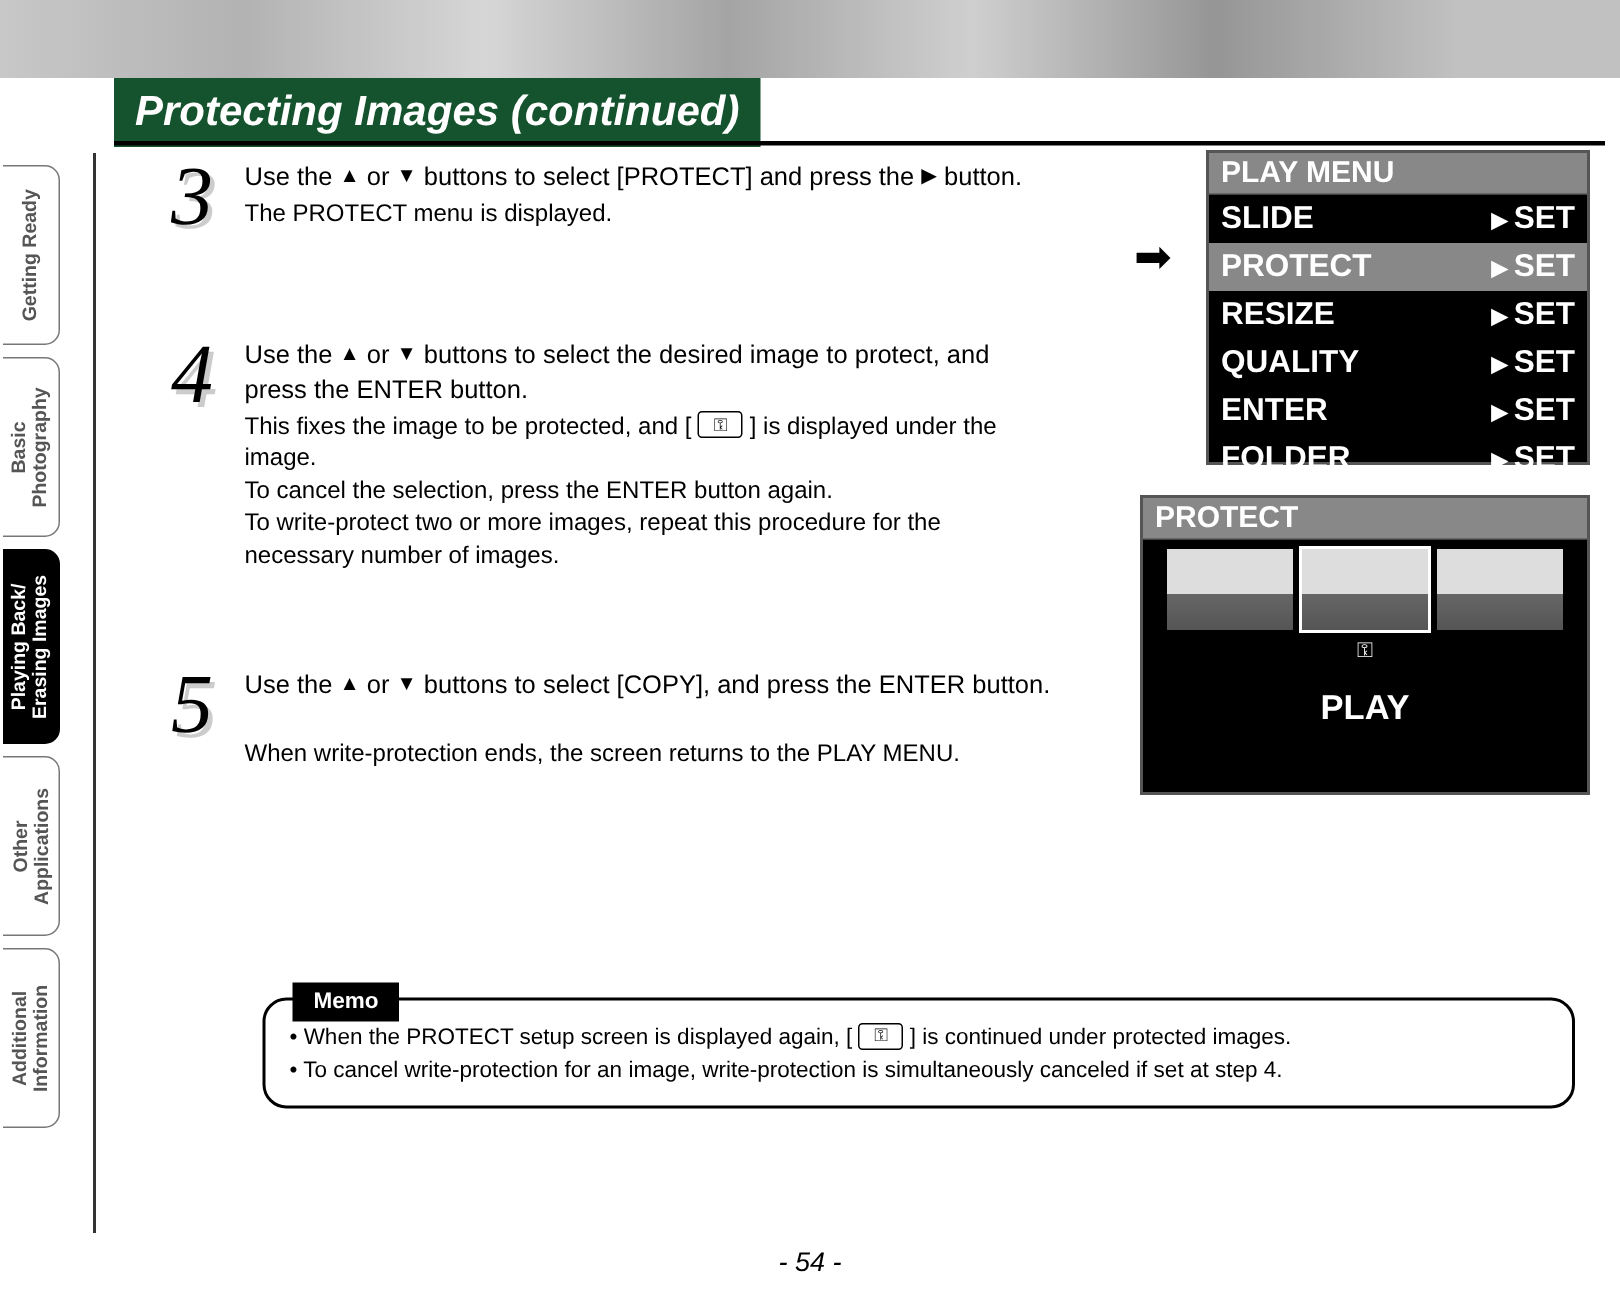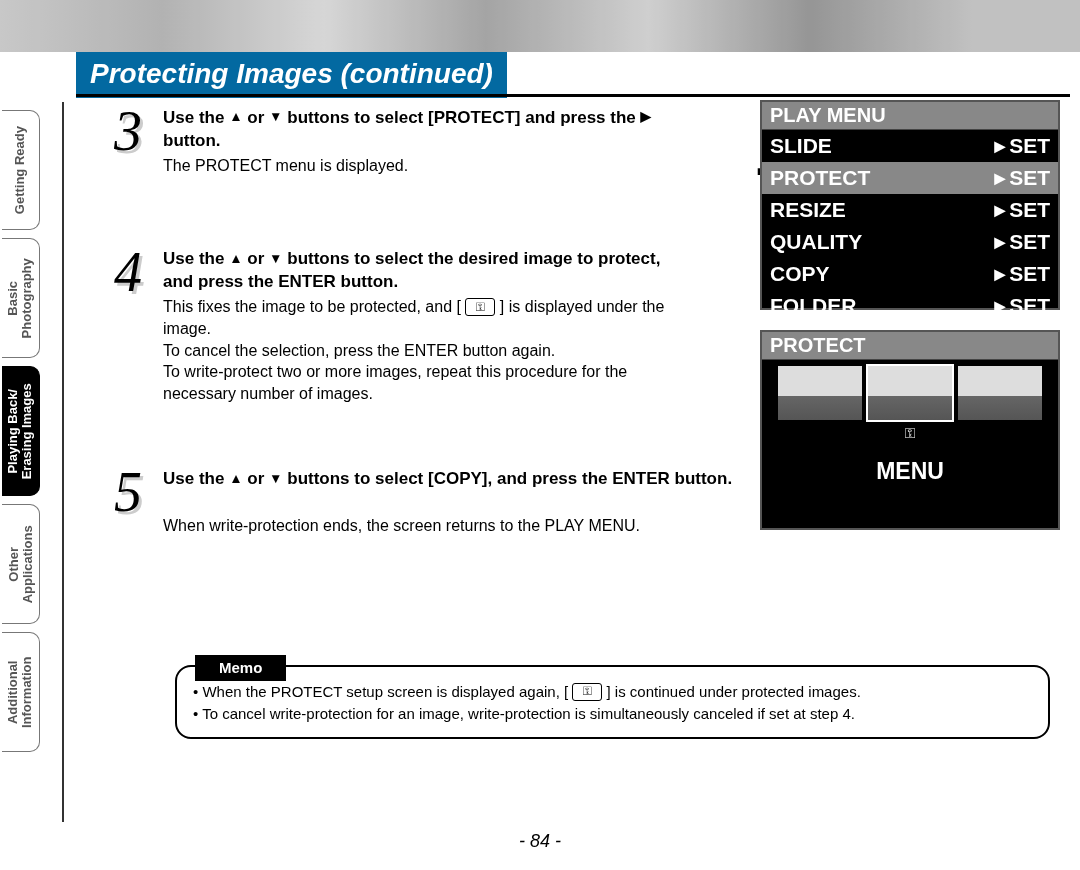--- a/index.html
+++ b/index.html
@@ -15,21 +15,21 @@
   .banner {
     position: absolute;
     top: 0; left: 0; right: 0;
     height: 52px;
     background: linear-gradient(90deg, #d0d0d0, #b8b8b8 15%, #e0e0e0 30%, #a8a8a8 45%, #d8d8d8 60%, #989898 75%, #c8c8c8 90%);
     filter: contrast(0.9);
   }
   .title-bar {
     position: absolute;
     top: 52px; left: 76px;
-    background: #0369a1;
+    background: #14532d;
     color: #fff;
     font-size: 28px;
     font-style: italic;
     font-weight: bold;
     padding: 6px 14px 8px 14px;
     display: inline-block;
   }
   .title-underline {
     position: absolute;
     top: 94px; left: 76px; right: 10px;
@@ -103,21 +103,21 @@
     text-align: center;
     margin-top: 4px;
   }
   .step-body {
     flex: 1;
     font-size: 17px;
     color: #000;
     line-height: 1.35;
     padding-top: 2px;
   }
-  .step-title { font-weight: bold; }
+  .step-title { font-weight: normal; }
   .step-text { font-size: 16px; margin-top: 2px; }
   .btn-tri {
     display: inline-block;
     vertical-align: middle;
     font-size: 0.8em;
     position: relative;
     top: -1px;
   }
   .key-icon {
     display: inline-flex;
@@ -134,21 +134,21 @@
     top: -1px;
   }
   
   .lcd {
     position: absolute;
     background: #000;
     color: #fff;
     font-family: Arial, sans-serif;
     border: 2px solid #555;
   }
-  .lcd1 { top: 100px; right: 20px; width: 300px; height: 210px; }
+  .lcd1 { top: 100px; right: 20px; width: 256px; height: 210px; }
   .lcd-header {
     background: #888;
     color: #fff;
     font-size: 20px;
     font-weight: bold;
     padding: 2px 8px;
     border-bottom: 1px solid #444;
   }
   .lcd-row {
     display: flex;
@@ -211,21 +211,21 @@
     font-size: 15px;
     line-height: 1.45;
   }
   .memo-label {
     position: absolute;
     top: -12px;
     left: 18px;
     background: #000;
     color: #fff;
     font-weight: bold;
-    padding: 2px 24px;
+    padding: 2px 14px;
     font-size: 15px;
   }
   .memo ul { list-style: none; }
   .memo li::before { content: "• "; }
   .page-num {
     position: absolute;
     bottom: 18px;
     left: 0; right: 0;
     text-align: center;
     font-style: italic;
@@ -325,21 +325,21 @@
         </div>
       </div>
       <div class="lcd-row">
         <div class="lcd-row-label">QUALITY</div>
         <div class="lcd-row-val">
           <span class="tri">▶</span>
           <span>SET</span>
         </div>
       </div>
       <div class="lcd-row">
-        <div class="lcd-row-label">COPY</div>
+        <div class="lcd-row-label">ENTER</div>
         <div class="lcd-row-val">
           <span class="tri">▶</span>
           <span>SET</span>
         </div>
       </div>
       <div class="lcd-row">
         <div class="lcd-row-label">FOLDER</div>
         <div class="lcd-row-val">
           <span class="tri">▶</span>
           <span>SET</span>
@@ -357,27 +357,27 @@
 <div class="lcd lcd2">
   <div class="lcd-header">PROTECT</div>
   <div class="thumbs">
     <div class="thumb"></div>
     <div class="thumb sel">
       <div class="thumb-key">⚿</div>
     </div>
     <div class="thumb"></div>
   </div>
   <div class="lcd2-bottom">
-    <div class="exec">MENU</div>
+    <div class="exec">PLAY</div>
   </div>
 </div>
 
 <div class="memo">
   <div class="memo-label">Memo</div>
   <ul>
     <li>
       <span>When the PROTECT setup screen is displayed again, [ </span><span class="key-icon">⚿</span><span> ] is continued under protected images.</span>
     </li>
     <li>To cancel write-protection for an image, write-protection is simultaneously canceled if set at step 4.</li>
   </ul>
 </div>
 
-<div class="page-num">- 84 -</div>
+<div class="page-num">- 54 -</div>
 
 </body></html>

